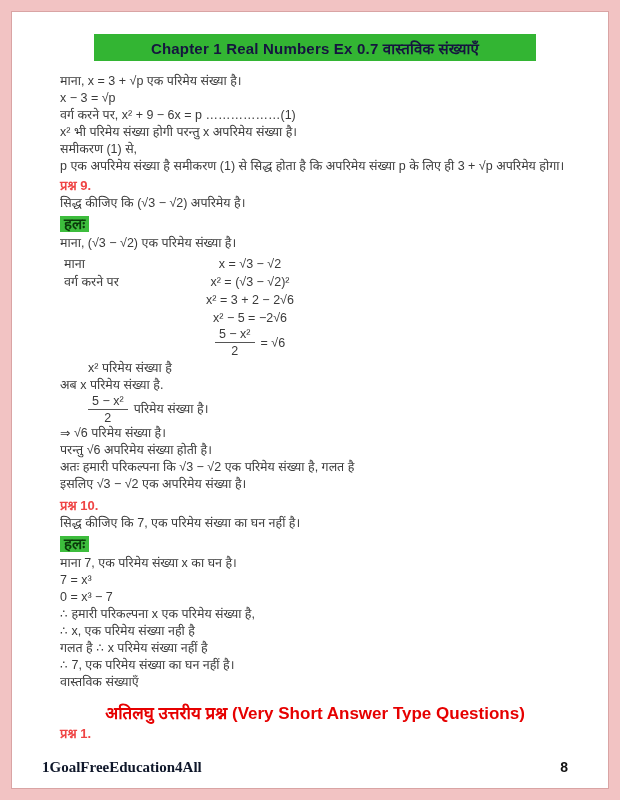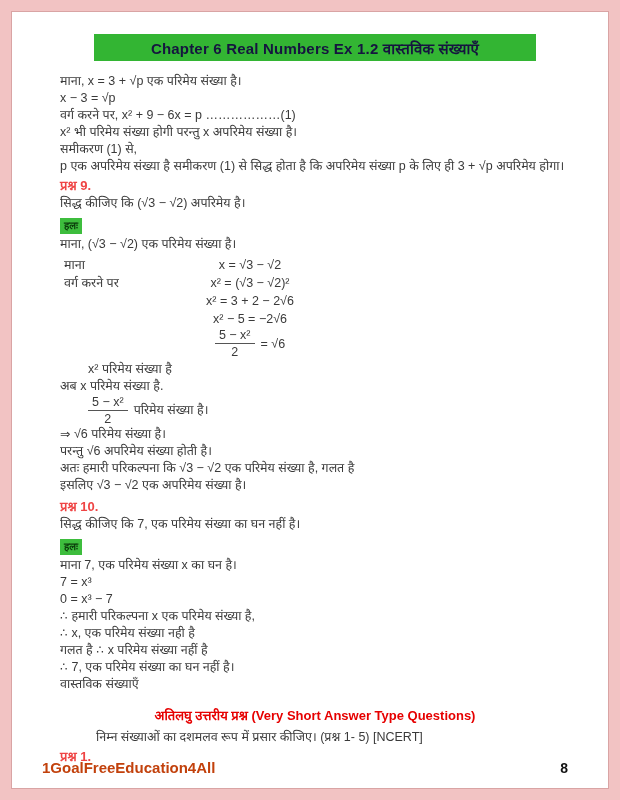--- a/index.html
+++ b/index.html
@@ -22,53 +22,53 @@
     background:#33b533;
     display:flex; align-items:center; justify-content:center;
     font-weight:bold; font-size:15px; color:#15153f;
     letter-spacing:.2px;
   }
   .line { font-size:12.5px; line-height:17px; min-height:17px; }
   .qnum { font-weight:bold; color:#ef4444; font-size:13px; line-height:18px; margin-top:2px; }
   .sol-row { margin:2px 0; line-height:19px; }
   .sol-chip {
     display:inline-block; background:#3dbd3d; color:#0a3a0a;
-    font-weight:bold; font-size:10px; padding:0 4px; line-height:16px;
+    font-weight:bold; font-size:15px; padding:0 4px; line-height:16px;
   }
   .eq-block { display:flex; margin:3px 0 2px 0; }
   .eq-labels { width:100px; font-size:12.5px; }
   .eq-labels .line { line-height:18px; padding-left:4px; }
   .eq-lines { width:180px; text-align:center; }
   .eq { font-size:12.5px; line-height:18px; }
   .frac-line { display:flex; align-items:center; justify-content:center; line-height:30px; min-height:30px; }
   .frac-line.left { justify-content:flex-start; }
   .frac { display:inline-block; vertical-align:middle; text-align:center; margin-right:6px; font-size:12.5px; line-height:14px; }
   .frac .fnum { display:block; border-bottom:1px solid #555; padding:0 4px 1px 4px; }
   .frac .fden { display:block; padding-top:1px; }
   .ind1 { margin-left:28px; }
   .gap-top { margin-top:4px; }
   .red-heading {
     margin-top:14px; text-align:center;
-    color:#e60000; font-weight:bold; font-size:13px; line-height:18px;
+    color:#e60000; font-weight:bold; font-size:17px; line-height:18px;
   }
   .instruction { margin-top:4px; margin-left:36px; }
   .footer {
     position:absolute; left:30px; right:40px; bottom:12px;
     display:flex; justify-content:space-between; align-items:baseline;
   }
-  .brand { color:#c2410c; font-weight:bold; font-size:15px; }
+  .brand { color:#0f172a; font-weight:bold; font-size:15px;font-family:Liberation Serif, serif; }
   .page-num { color:#111; font-weight:bold; font-size:14px; }
 </style>
 </head>
 <body>
 
 <div class="page">
 
   <div class="header-bar">
-    <span>Chapter 6 Real Numbers Ex 1.2 वास्तविक संख्याएँ</span>
+    <span>Chapter 1 Real Numbers Ex 0.7 वास्तविक संख्याएँ</span>
   </div>
 
   <div>
     <p class="line">माना, x = 3 + √p एक परिमेय संख्या है।</p>
     <p class="line">x − 3 = √p</p>
     <p class="line">वर्ग करने पर, x² + 9 − 6x = p ………………(1)</p>
     <p class="line">x² भी परिमेय संख्या होगी परन्तु x अपरिमेय संख्या है।</p>
     <p class="line">समीकरण (1) से,</p>
     <p class="line">p एक अपरिमेय संख्या है समीकरण (1) से सिद्ध होता है कि अपरिमेय संख्या p के लिए ही 3 + √p अपरिमेय होगा।</p>
   </div>
@@ -127,21 +127,20 @@
     <p class="line">0 = x³ − 7</p>
     <p class="line">∴ हमारी परिकल्पना x एक परिमेय संख्या है,</p>
     <p class="line">∴ x, एक परिमेय संख्या नही है</p>
     <p class="line">गलत है ∴ x परिमेय संख्या नहीं है</p>
     <p class="line">∴ 7, एक परिमेय संख्या का घन नहीं है।</p>
     <p class="line">वास्तविक संख्याएँ</p>
   </div>
 
   <div>
     <p class="red-heading">अतिलघु उत्तरीय प्रश्न (Very Short Answer Type Questions)</p>
-    <p class="line instruction">निम्न संख्याओं का दशमलव रूप में प्रसार कीजिए। (प्रश्न 1- 5) [NCERT]</p>
     <p class="qnum">प्रश्न 1.</p>
   </div>
 
   <div class="footer">
     <span class="brand">1GoalFreeEducation4All</span>
     <span class="page-num">8</span>
   </div>
 
 </div>
 

